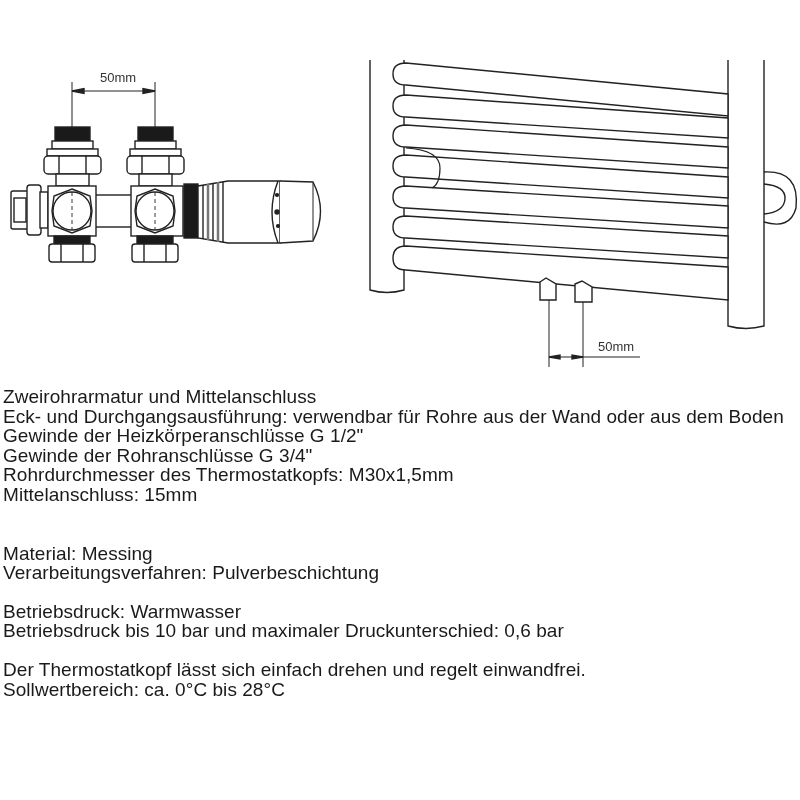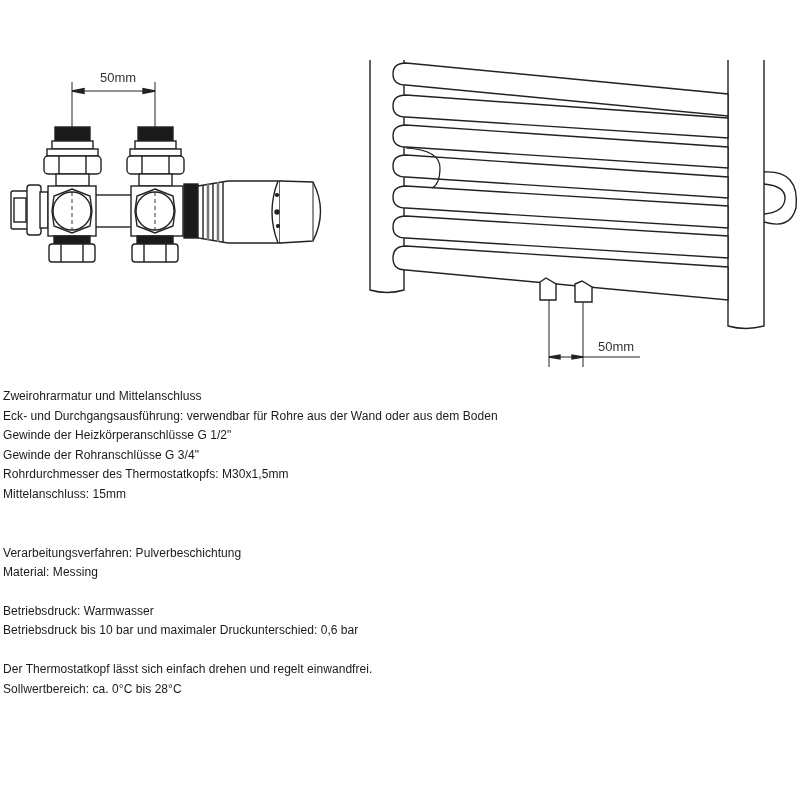--- a/index.html
+++ b/index.html
@@ -4,21 +4,21 @@
 <style>
   html, body { margin: 0; padding: 0; background: #ffffff; }
   body { width: 800px; height: 800px; position: relative; overflow: hidden;
          font-family: "Liberation Sans", "DejaVu Sans", sans-serif; color: #1a1a1a; }
   .drawing { position: absolute; }
   #valve-drawing { left: 0; top: 50px; width: 340px; height: 230px; }
   #radiator-drawing { left: 360px; top: 40px; width: 440px; height: 330px; }
   .dim-label { font-family: "Liberation Sans", sans-serif; font-size: 13px; fill: #333; }
   .specs { position: absolute; left: 3px; top: 387px; width: 795px; }
   .spec-group { margin: 0 0 0 0; }
-  .spec-line { font-size: 12px; line-height: 19.6px; white-space: nowrap; letter-spacing: 0.05px; }
+  .spec-line { font-size: 19px; line-height: 19.6px; white-space: nowrap; letter-spacing: 0.05px; }
   .gap-big { height: 39px; }
   .gap-small { height: 19px; }
 </style>
 </head>
 <body>
 
 <svg id="valve-drawing" class="drawing" viewBox="0 50 340 230" xmlns="http://www.w3.org/2000/svg">
   <g stroke="#222" stroke-width="1.4" fill="#fff">
 
     <line x1="72" y1="82" x2="72" y2="262" stroke-width="1"></line>
@@ -126,22 +126,22 @@
   <div class="spec-group">
     <div class="spec-line">Zweirohrarmatur und Mittelanschluss</div>
     <div class="spec-line">Eck- und Durchgangsausführung: verwendbar für Rohre aus der Wand oder aus dem Boden</div>
     <div class="spec-line">Gewinde der Heizkörperanschlüsse G 1/2"</div>
     <div class="spec-line">Gewinde der Rohranschlüsse G 3/4"</div>
     <div class="spec-line">Rohrdurchmesser des Thermostatkopfs: M30x1,5mm</div>
     <div class="spec-line">Mittelanschluss: 15mm</div>
   </div>
   <div class="gap-big"></div>
   <div class="spec-group">
+    <div class="spec-line">Material: Messing</div>
     <div class="spec-line">Verarbeitungsverfahren: Pulverbeschichtung</div>
-    <div class="spec-line">Material: Messing</div>
   </div>
   <div class="gap-small"></div>
   <div class="spec-group">
     <div class="spec-line">Betriebsdruck: Warmwasser</div>
     <div class="spec-line">Betriebsdruck bis 10 bar und maximaler Druckunterschied: 0,6 bar</div>
   </div>
   <div class="gap-small"></div>
   <div class="spec-group">
     <div class="spec-line">Der Thermostatkopf lässt sich einfach drehen und regelt einwandfrei.</div>
     <div class="spec-line">Sollwertbereich: ca. 0°C bis 28°C</div>

